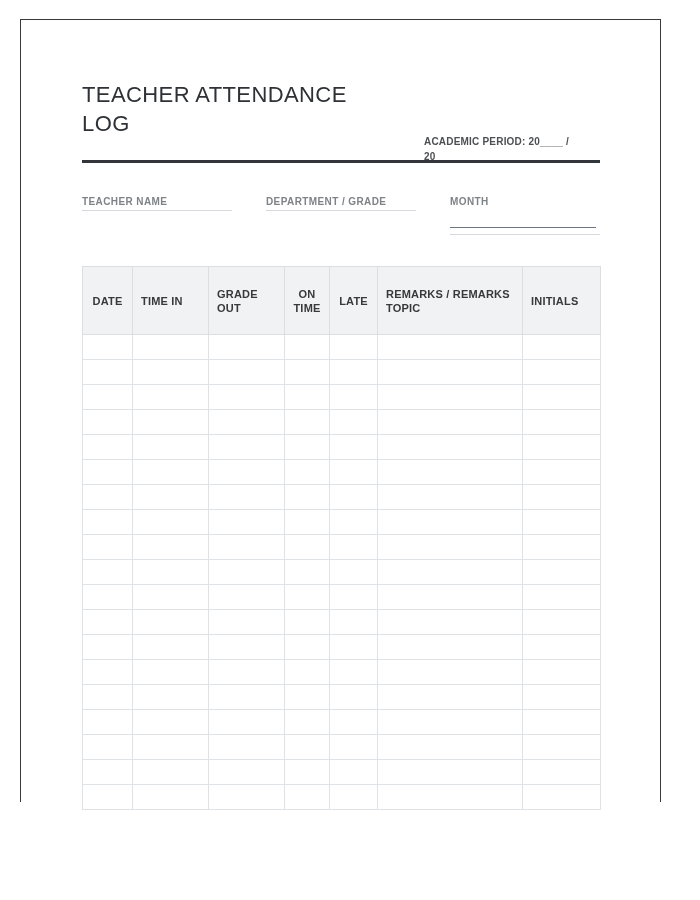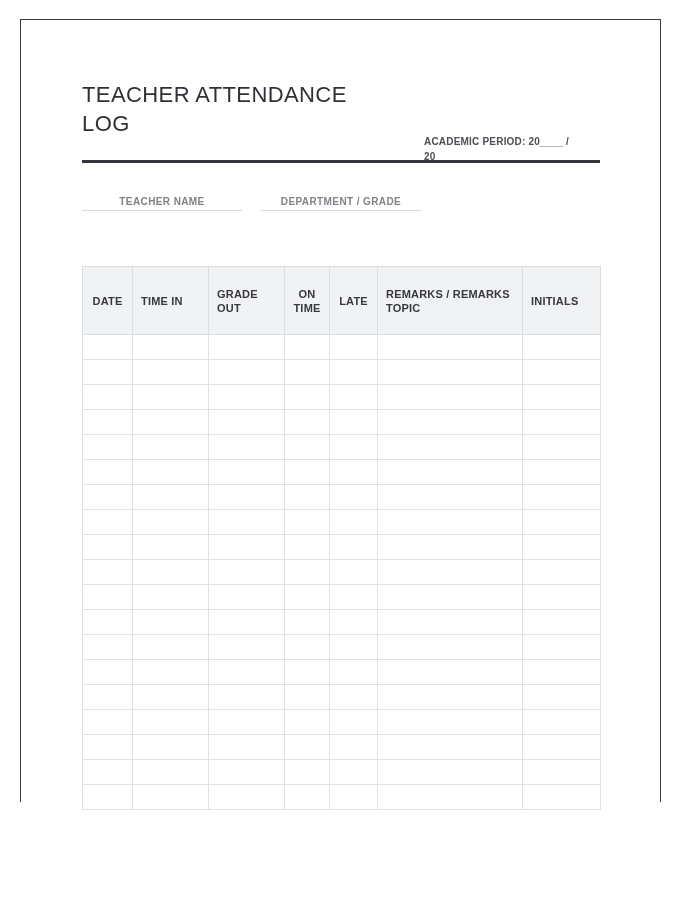--- a/index.html
+++ b/index.html
@@ -18,21 +18,21 @@
            letter-spacing:0.4px; color:#2e3135; }
 
   .period { position:absolute; right:0; top:121px; width:176px;
             font-size:10px; line-height:15px; font-weight:bold;
             letter-spacing:0.2px; color:#4c4f53;margin-top:13px; }
 
   .divider { position:absolute; left:0; top:160px; width:518px; height:3px;
              background:#323539; }
 
   .fields { position:absolute; left:0; top:196px; width:518px;
-            display:flex; gap:19px;text-align:center; }
+            display:flex; gap:34px; }
   .field { width:160px; }
   .field-label { font-size:10px; line-height:12px; font-weight:bold;
                  letter-spacing:0.4px; color:#7e8388; }
   .field-value { position:relative; height:22px; margin-top:2px;
                  font-size:13px; line-height:20px; font-style:italic;
                  color:#a7acb1; white-space:nowrap; overflow:hidden; }
   .fill-line { position:absolute; left:0; right:4px; bottom:4px;
                border-bottom:1px solid #6d7683; }
   .field-underline { height:0; margin-top:2px; border-bottom:1px solid #d6dade; }
 
@@ -67,20 +67,28 @@
     <div class="field">
       <div class="field-label">TEACHER NAME</div>
       <div class="field-underline"></div>
     </div>
 
     <div class="field">
       <div class="field-label">DEPARTMENT / GRADE</div>
       <div class="field-underline"></div>
     </div>
 
+    <div class="field">
+      <div class="field-label">MONTH</div>
+      <div class="field-value">
+        <span></span>
+        <div class="fill-line"></div>
+      </div>
+      <div class="field-underline"></div>
+    </div>
 
   </div>
 
   <table class="log">
     <colgroup>
       <col class="c1">
         <col class="c2">
         <col class="c3">
         <col class="c4">
       <col class="c5">

